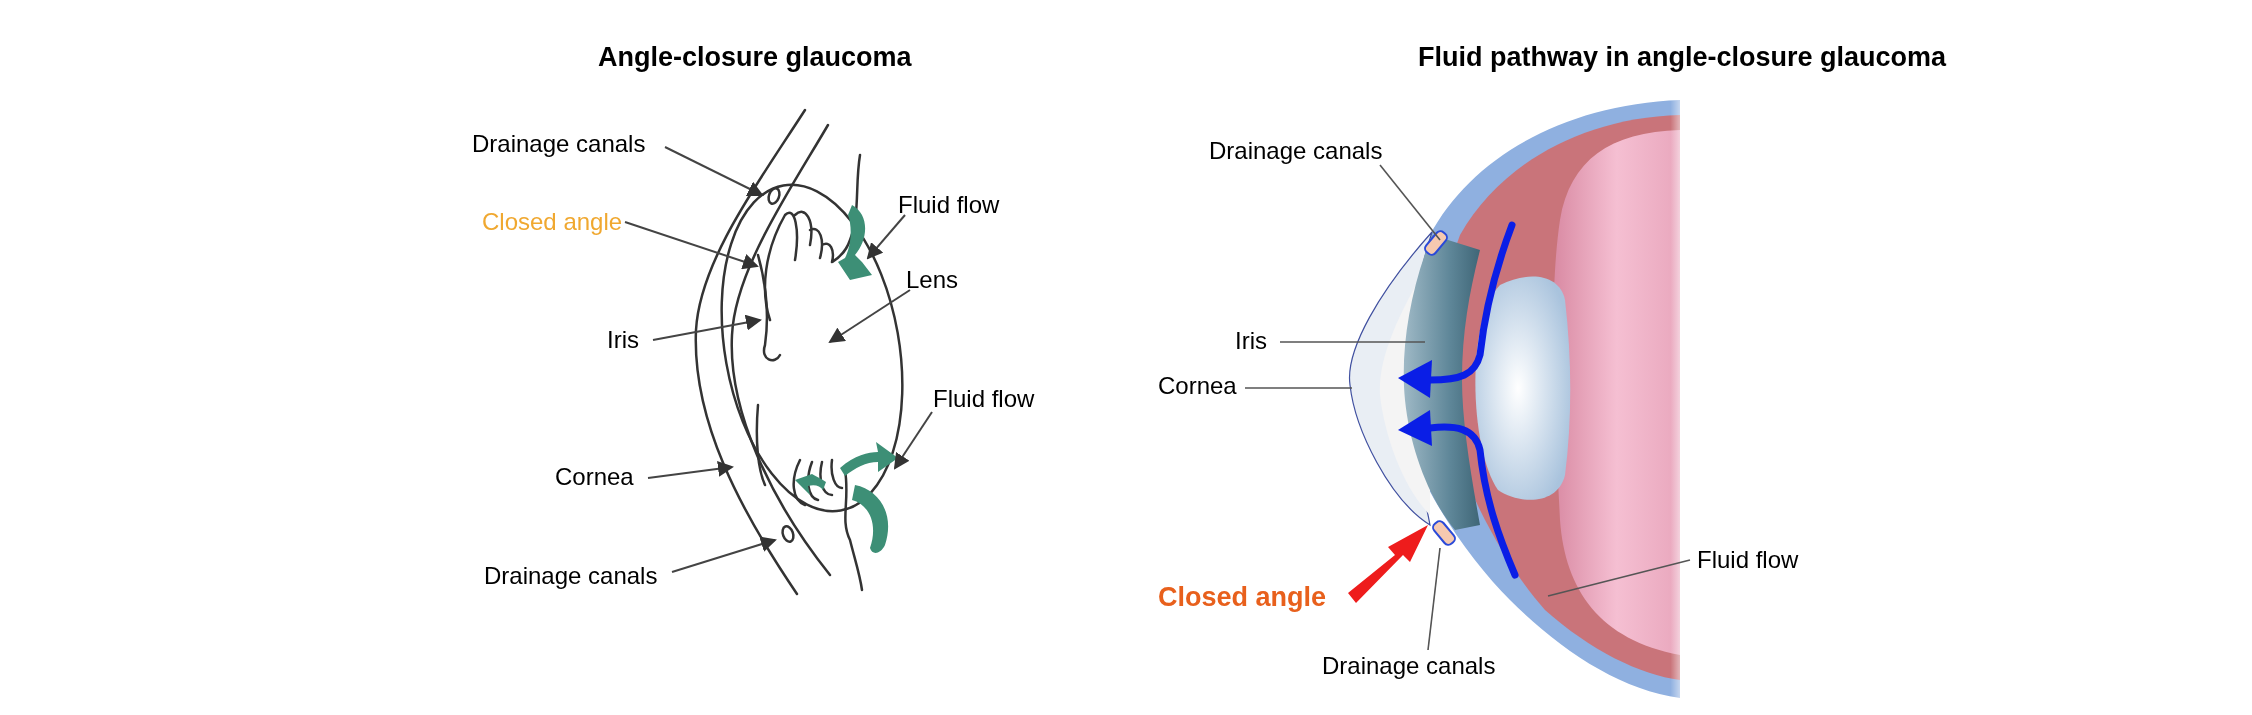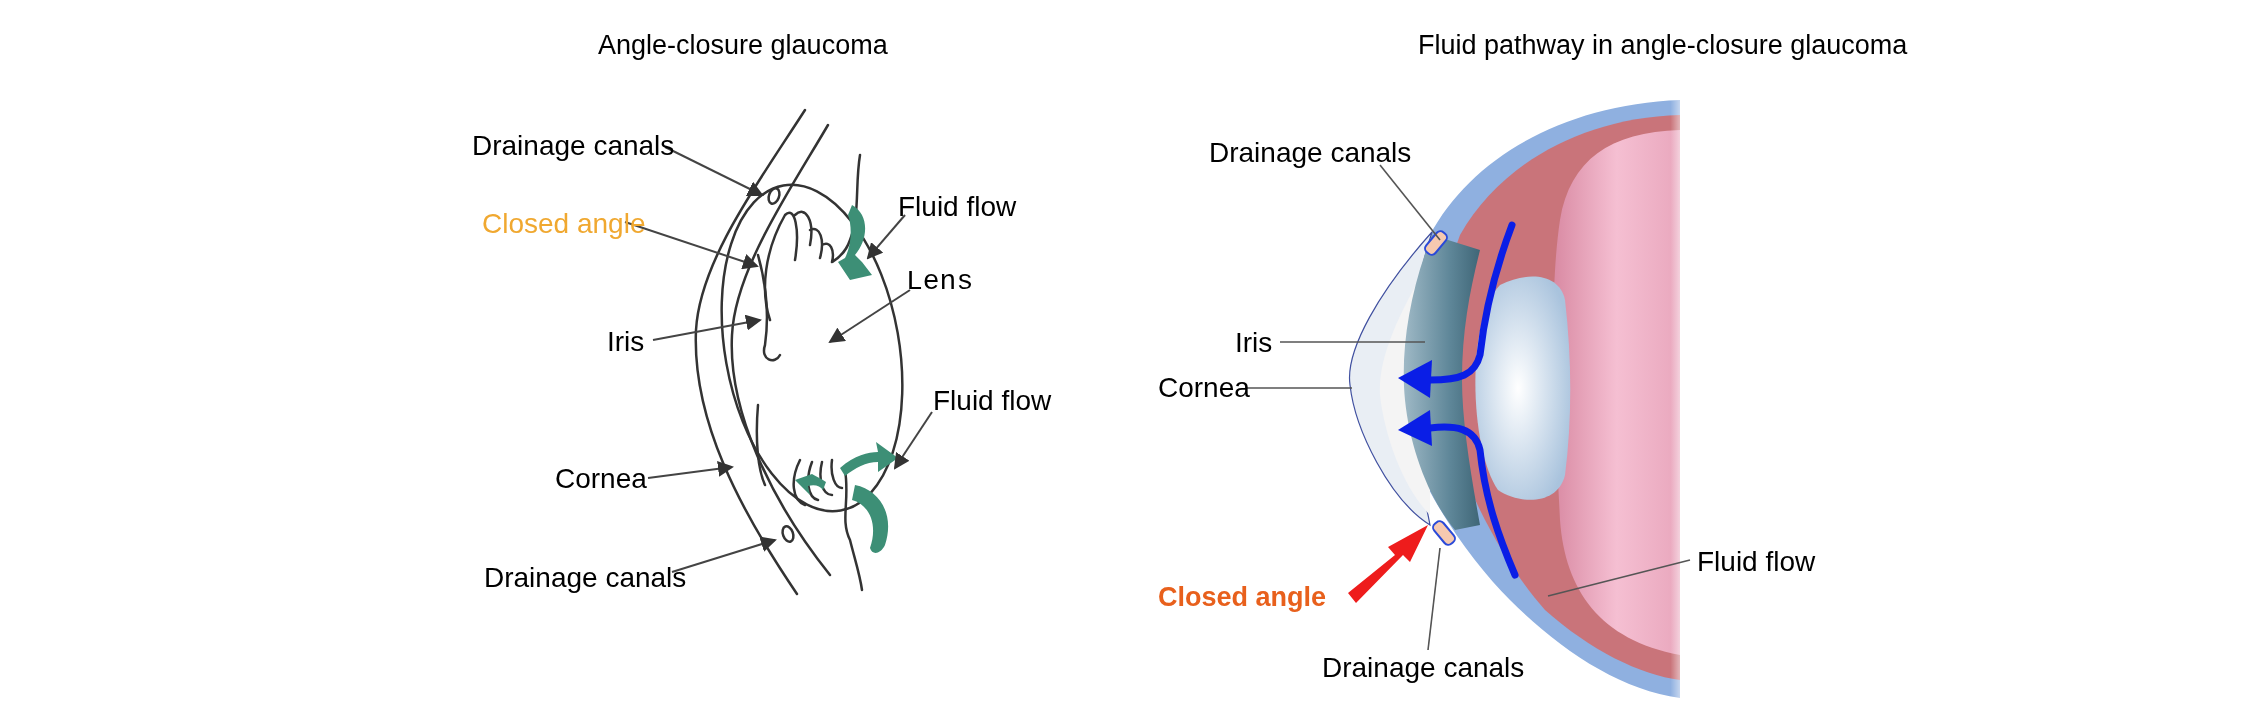--- a/index.html
+++ b/index.html
@@ -1,19 +1,19 @@
 <!DOCTYPE html>
 <html><head>
 <meta charset="utf-8">
 <style>
   html, body { margin:0; padding:0; background:#ffffff; }
   body { width:2252px; height:715px; position:relative; overflow:hidden;
          font-family:"Liberation Sans", sans-serif; color:#000; }
-  .panel-title { position:absolute; font-weight:normal; font-size:27px; white-space:nowrap; }
-  .lbl { position:absolute; font-size:28px; white-space:nowrap; }
+  .panel-title { position:absolute; font-weight:bold; font-size:27px; white-space:nowrap;margin-top:12px; }
+  .lbl { position:absolute; font-size:24px; white-space:nowrap; }
   svg { position:absolute; left:0; top:0; }
 </style>
 </head>
 <body>
 
 <div class="panel-title" style="left:598px; top:30px;">Angle-closure glaucoma</div>
 
 <svg width="2252" height="715">
   <g fill="none" stroke="#333" stroke-width="2.5" stroke-linecap="round">
 
@@ -56,21 +56,21 @@
     <line x1="932" y1="412" x2="895" y2="468"></line>
   </g>
 </svg>
 
 <div class="lbl" style="left:472px; top:130px;">Drainage canals</div>
 <div class="lbl" style="left:482px; top:208px; color:#f0a830;">Closed angle</div>
 <div class="lbl" style="left:607px; top:326px;">Iris</div>
 <div class="lbl" style="left:555px; top:463px;">Cornea</div>
 <div class="lbl" style="left:484px; top:562px;">Drainage canals</div>
 <div class="lbl" style="left:898px; top:191px;">Fluid flow</div>
-<div class="lbl" style="left:906px; top:266px;font-family:Liberation Mono, monospace;">Lens</div>
+<div class="lbl" style="left:906px; top:266px;">Lens</div>
 <div class="lbl" style="left:933px; top:385px;">Fluid flow</div>
 
 <div class="panel-title" style="left:1418px; top:30px;">Fluid pathway in angle-closure glaucoma</div>
 
 <svg width="2252" height="715">
   <defs>
     <linearGradient id="fadeR" x1="0" x2="1" y1="0" y2="0">
       <stop offset="0.85" stop-color="#fff" stop-opacity="0"></stop>
       <stop offset="1" stop-color="#fff" stop-opacity="1"></stop>
     </linearGradient>

